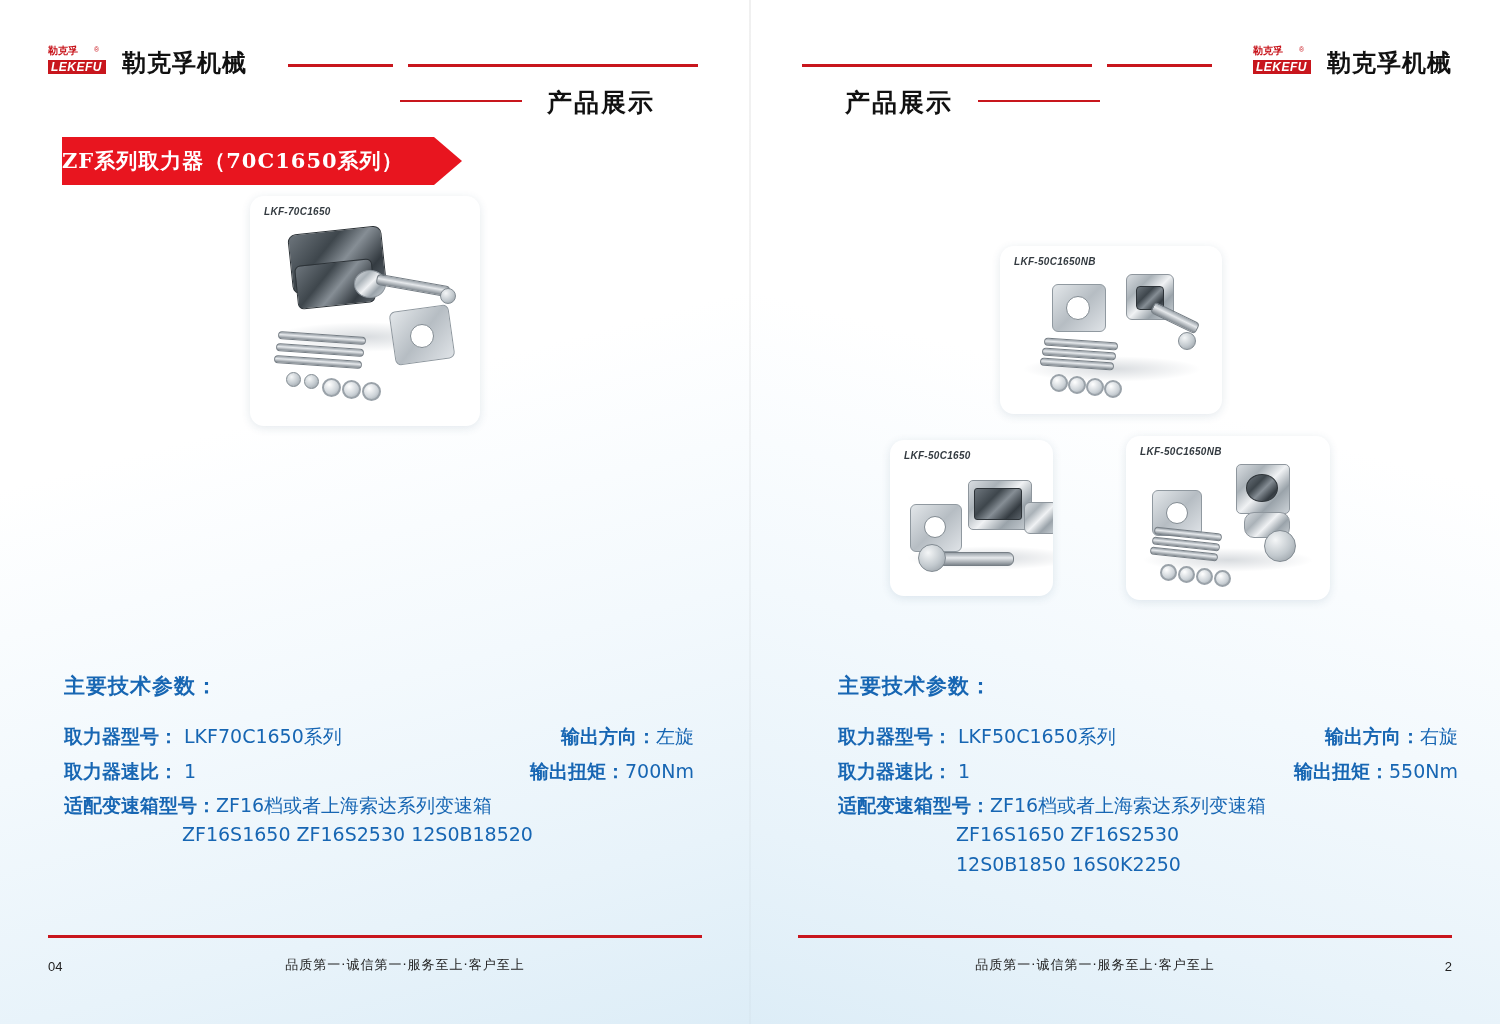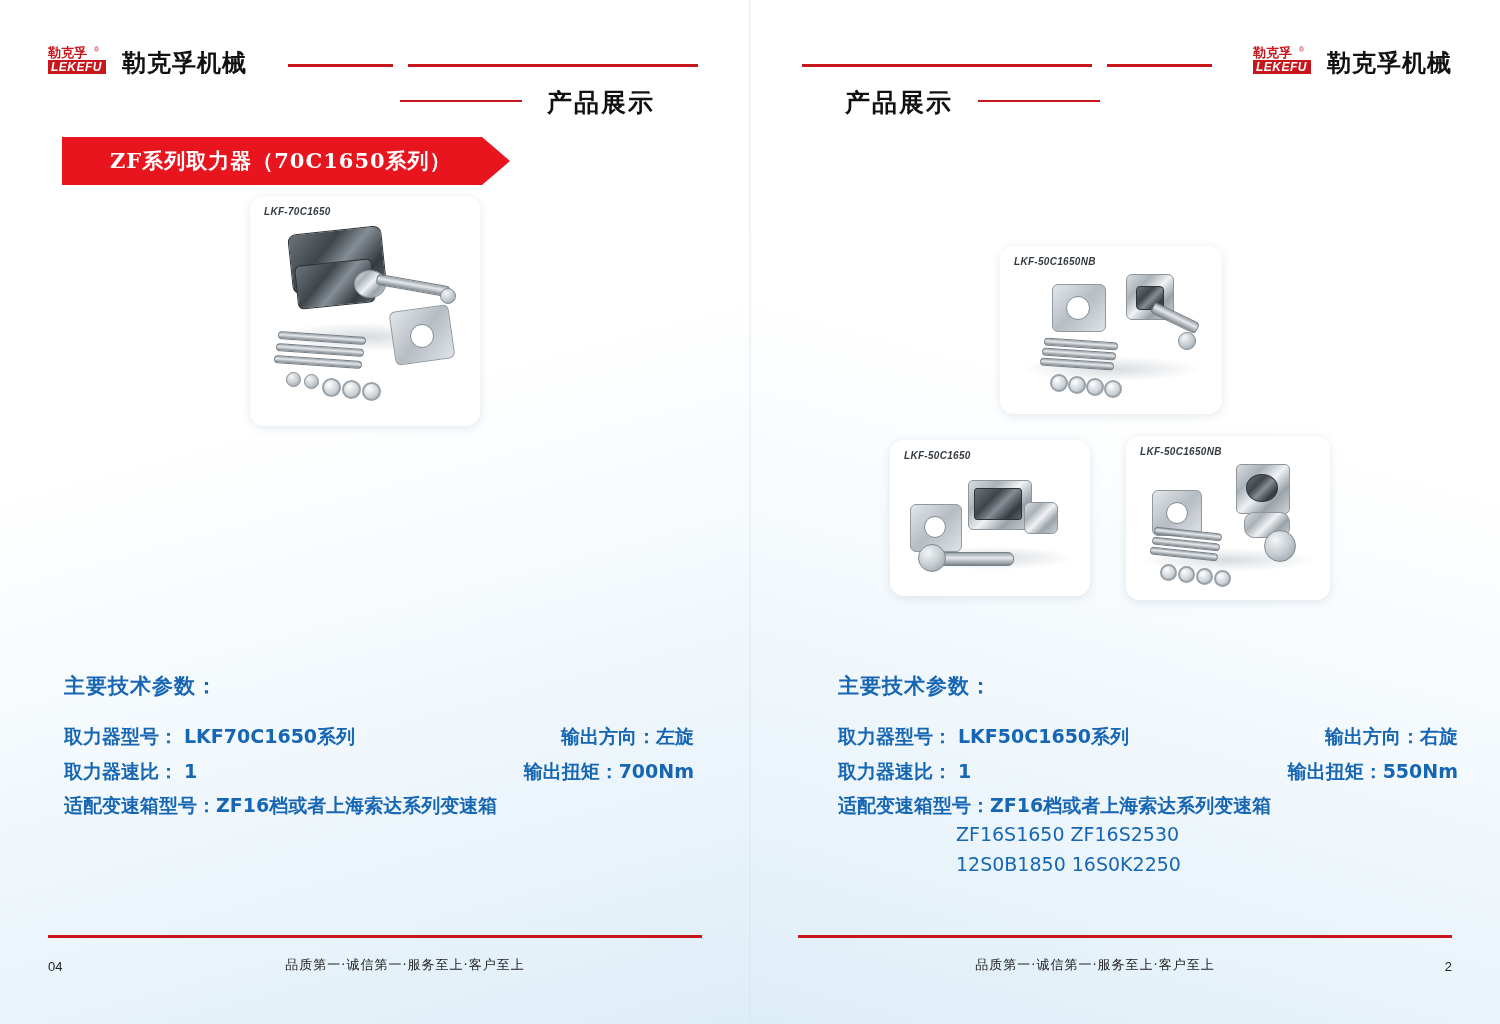--- a/index.html
+++ b/index.html
@@ -50,21 +50,21 @@
   .page.right .brand { right: 0; }
   .brand-mark {
     width: 66px;
     height: 34px;
     position: relative;
     line-height: 1;
   }
   .brand-mark .cn {
     position: absolute;
     top: 0; left: 0;
-    font-size: 13px;
+    font-size: 10px;
     color: #c8161d;
     font-weight: bold;
     letter-spacing: 0px;
     font-family: "DejaVu Sans", sans-serif;
   }
   .brand-mark .reg {
     position: absolute;
     top: 0; left: 46px;
     font-size: 7px;
     color: #c8161d;
@@ -130,21 +130,20 @@
     align-items: center;
     color: #ffffff;
     font-size: 21px;
     font-weight: bold;
     font-family: "DejaVu Serif", serif;
     letter-spacing: 1px;
   }
   .page.left .banner {
     left: 62px;
     width: 400px;
-    padding-left: 48px;
     clip-path: polygon(0 0, calc(100% - 28px) 0, 100% 50%, calc(100% - 28px) 100%, 0 100%);
   }
   .page.right .banner {
     right: 62px;
     width: 400px;
     padding-left: 74px;
     clip-path: polygon(28px 0, 100% 0, 100% 100%, 28px 100%, 0 50%);
   }
 
   
@@ -223,21 +222,21 @@
   }
   .spec-row {
     display: flex;
     align-items: baseline;
     margin-bottom: 6px;
     font-size: 19px;
     line-height: 1.5;
     white-space: nowrap;
   }
   .spec-label { font-weight: bold; }
-  .spec-value { font-weight: bold; }
+  .spec-value { font-weight: normal; }
   .spec-right {
     margin-left: auto;
     display: flex;
     align-items: baseline;
   }
   .spec-block {
     font-size: 19px;
     line-height: 1.55;
     white-space: nowrap;
   }
@@ -348,20 +347,21 @@
         <span class="spec-right">
           <span class="spec-label">输出扭矩：</span>
           <span class="spec-value">700Nm</span>
         </span>
       </div>
 
       <div class="spec-block">
         <div>
           <span class="spec-label">适配变速箱型号：</span><span class="spec-value">ZF16档或者上海索达系列变速箱</span>
         </div>
+        <div class="indent1">ZF16S1650  ZF16S2530  12S0B18520</div>
       </div>
     </div>
 
     <div class="footer-rule"></div>
     <div class="footer-text">品质第一·诚信第一·服务至上·客户至上</div>
     <div class="page-num">04</div>
   </div>
 
   <div class="page right">
 
@@ -395,21 +395,21 @@
         <div class="part rod" style="left:44px; top:94px; width:72px; height:6px; transform:rotate(4deg);"></div>
         <div class="part rod" style="left:42px; top:104px; width:72px; height:6px; transform:rotate(4deg);"></div>
         <div class="part rod" style="left:40px; top:114px; width:72px; height:6px; transform:rotate(4deg);"></div>
         <div class="part ring" style="left:50px; top:128px; width:14px; height:14px;"></div>
         <div class="part ring" style="left:68px; top:130px; width:14px; height:14px;"></div>
         <div class="part ring" style="left:86px; top:132px; width:14px; height:14px;"></div>
         <div class="part ring" style="left:104px; top:134px; width:14px; height:14px;"></div>
       </div>
     </div>
 
-    <div class="card" style="left:140px; top:440px; width:200px; height:156px;">
+    <div class="card" style="left:140px; top:440px; width:163px; height:156px;">
       <span class="label">LKF-50C1650</span>
       <div class="photo">
         <div class="shadow-blob" style="left:16px; top:106px; width:170px; height:24px;"></div>
         <div class="part flange" style="left:20px; top:64px; width:50px; height:46px;"></div>
         <div class="part circle" style="left:34px; top:76px; width:20px; height:20px; background:#ffffff;"></div>
         <div class="part metal" style="left:78px; top:40px; width:62px; height:48px; border-radius:5px;"></div>
         <div class="part dark" style="left:84px; top:48px; width:46px; height:30px; border-radius:3px;"></div>
         <div class="part metal" style="left:134px; top:62px; width:32px; height:30px; border-radius:6px;"></div>
         <div class="part rod" style="left:36px; top:112px; width:86px; height:12px; border-radius:6px;"></div>
         <div class="part circle" style="left:28px; top:104px; width:26px; height:26px;"></div>

